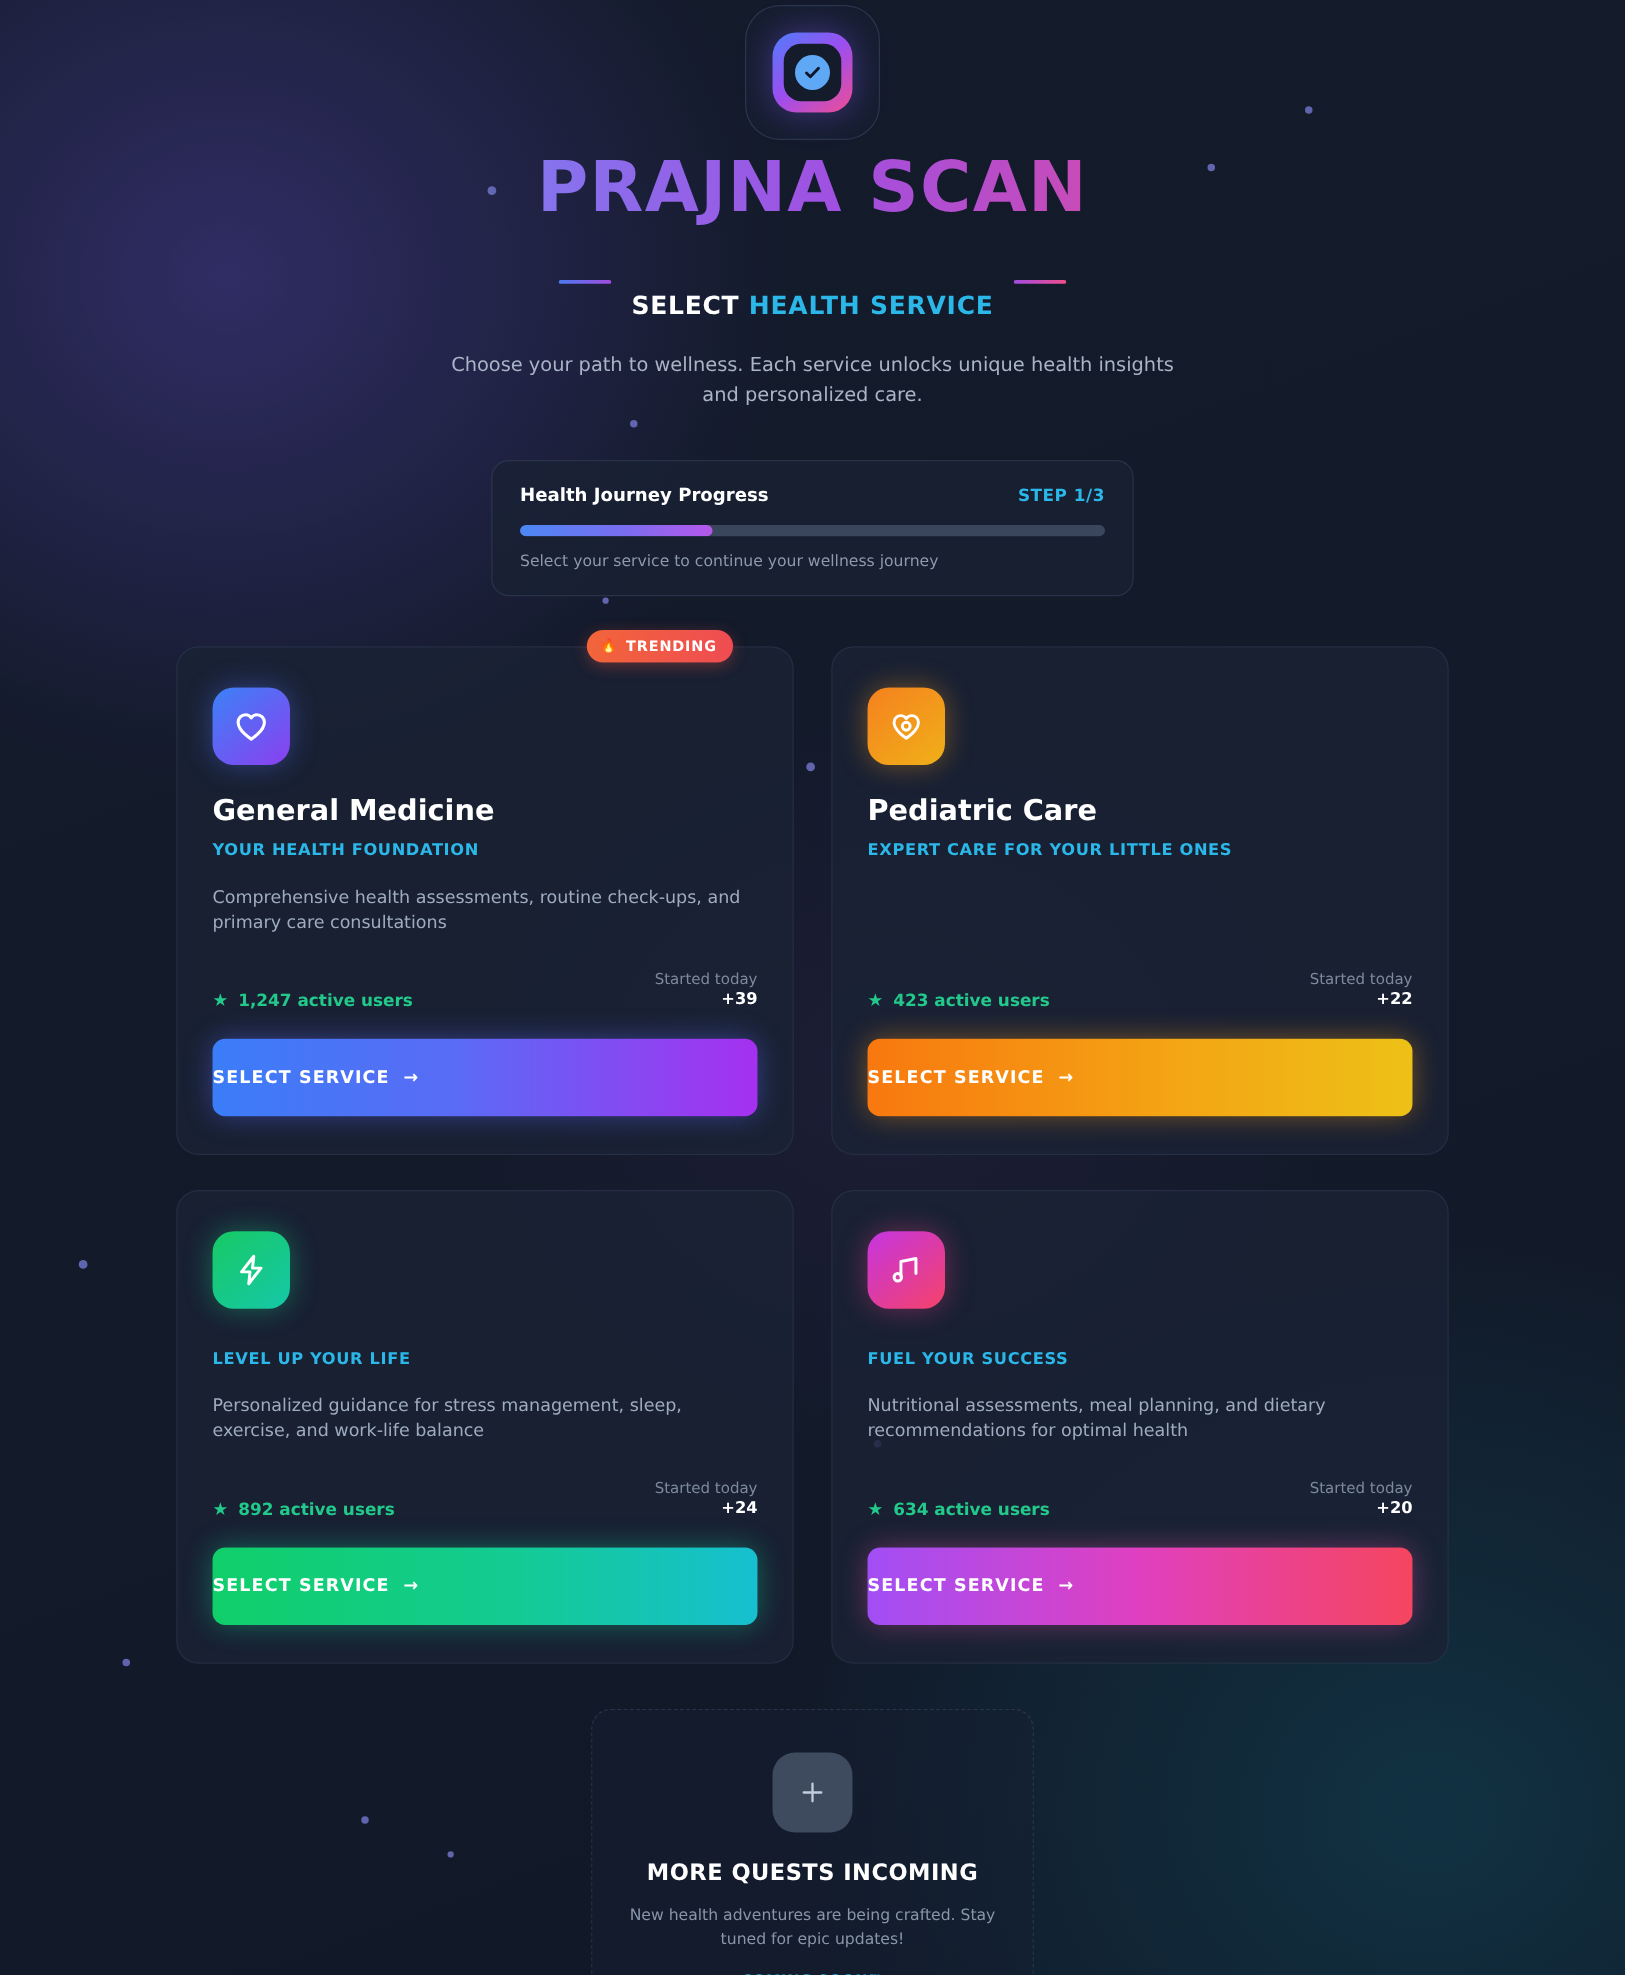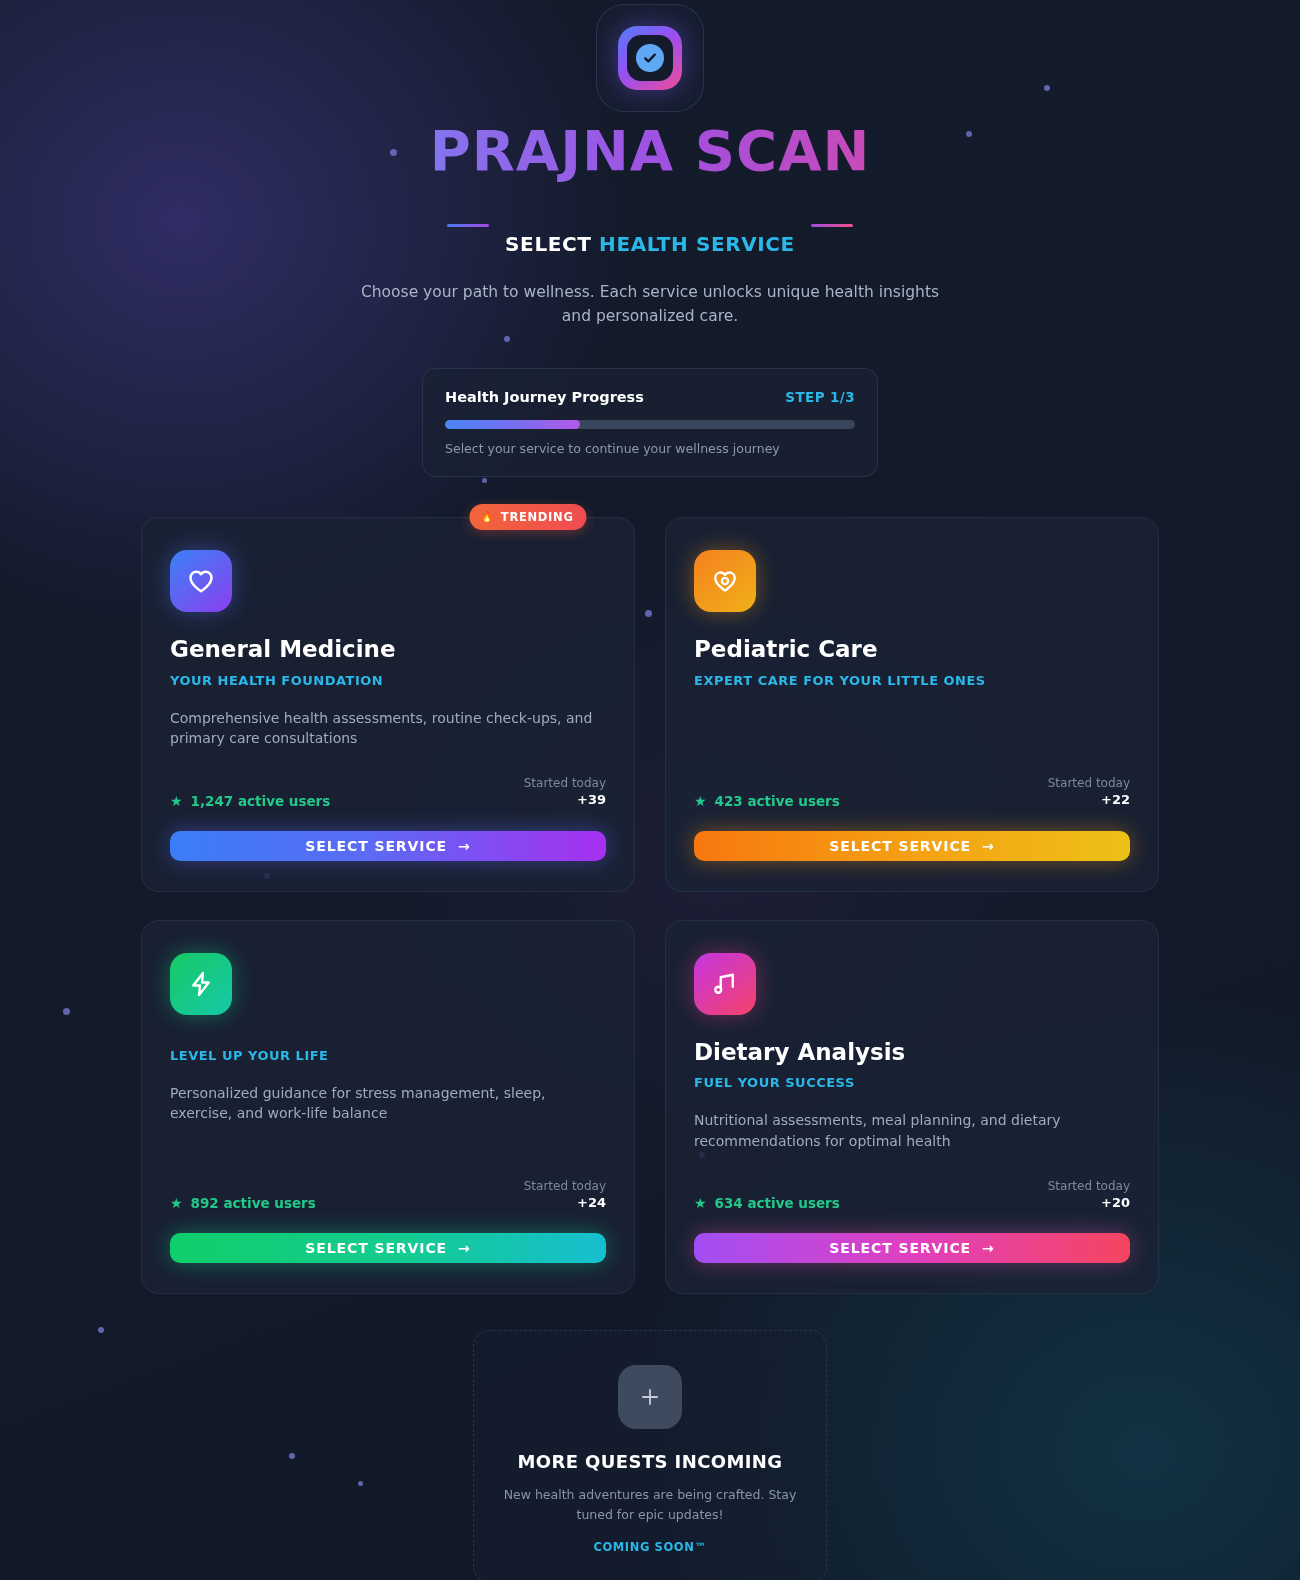--- a/index.html
+++ b/index.html
@@ -107,21 +107,21 @@
     margin: 24px auto 0;
     width: 600px;
     font-size: 15.5px;
     line-height: 1.56;
     color: #a9b4c6;
     text-align: center;
   }
 
   
   .progress-card {
-    width: 456px;
+    width: 514px;
     margin: 40px auto 0;
     background: rgba(25, 33, 51, 0.72);
     border: 1px solid rgba(110, 126, 165, 0.20);
     border-radius: 14px;
     padding: 20px 22px 20px;
   }
   .progress-top {
     display: flex; align-items: center; justify-content: space-between;
   }
   .progress-label { font-size: 14.5px; font-weight: 700; color: #ffffff; }
@@ -218,27 +218,27 @@
   }
   .stat-users { display: flex; align-items: center; gap: 8px; }
   .star { color: #22c98a; font-size: 14px; line-height: 1; }
   .users-text { color: #22c98a; font-size: 13.5px; font-weight: 700; text-align: center; }
   .stat-right { text-align: right; line-height: 1.35; }
   .started { font-size: 12px; color: #7d8a9e; }
   .delta   { font-size: 13px; font-weight: 700; color: #ffffff; }
 
   .svc-btn {
     margin-top: 22px;
-    height: 30px;
+    height: 62px;
     border: none;
     border-radius: 10px;
     color: #ffffff;
     font-family: inherit;
     font-size: 14px; font-weight: 700; letter-spacing: .9px;
-    display: flex; align-items: center; justify-content: center; gap: 11px;
+    display: flex; align-items: center; gap: 11px;
     cursor: pointer;
     width: 100%;
   }
   .btn-blue   { background: linear-gradient(90deg, #3b7df8 0%, #5a6bf5 45%, #a630f0 100%); box-shadow: 0 0 22px rgba(90,100,240,.45); }
   .btn-orange { background: linear-gradient(90deg, #f8780f 0%, #f4a414 55%, #edc117 100%); box-shadow: 0 0 22px rgba(245,150,20,.42); }
   .btn-green  { background: linear-gradient(90deg, #10cf6a 0%, #14cb92 55%, #17bfd0 100%); box-shadow: 0 0 22px rgba(20,200,140,.42); }
   .btn-pink   { background: linear-gradient(90deg, #a24ef5 0%, #e040c0 50%, #f5455f 100%); box-shadow: 0 0 22px rgba(200,70,150,.45); }
   .svc-btn .arrow { font-size: 14px; }
 
   
@@ -414,21 +414,20 @@
       </button>
     </div>
 
     <div class="svc-card">
       <div class="svc-icon icon-pink">
         <svg width="30" height="30" viewBox="0 0 24 24" aria-hidden="true">
           <path d="M8.6 16.2 V6.6 L18.2 4.6 V14.2" fill="none" stroke="#ffffff" stroke-width="1.9" stroke-linecap="round" stroke-linejoin="round"></path>
           <circle cx="6.6" cy="16.6" r="2.4" fill="none" stroke="#ffffff" stroke-width="1.9"></circle>
         </svg>
       </div>
-      <div class="svc-title">Dietary Analysis</div>
       <div class="svc-tag">FUEL YOUR SUCCESS</div>
       <div class="svc-desc">Nutritional assessments, meal planning, and dietary recommendations for optimal health</div>
       <div class="svc-stats">
         <div class="stat-users">
           <span class="star">★</span>
           <span class="users-text">634 active users</span>
         </div>
         <div class="stat-right">
           <div class="started">Started today</div>
           <div class="delta">+20</div>

